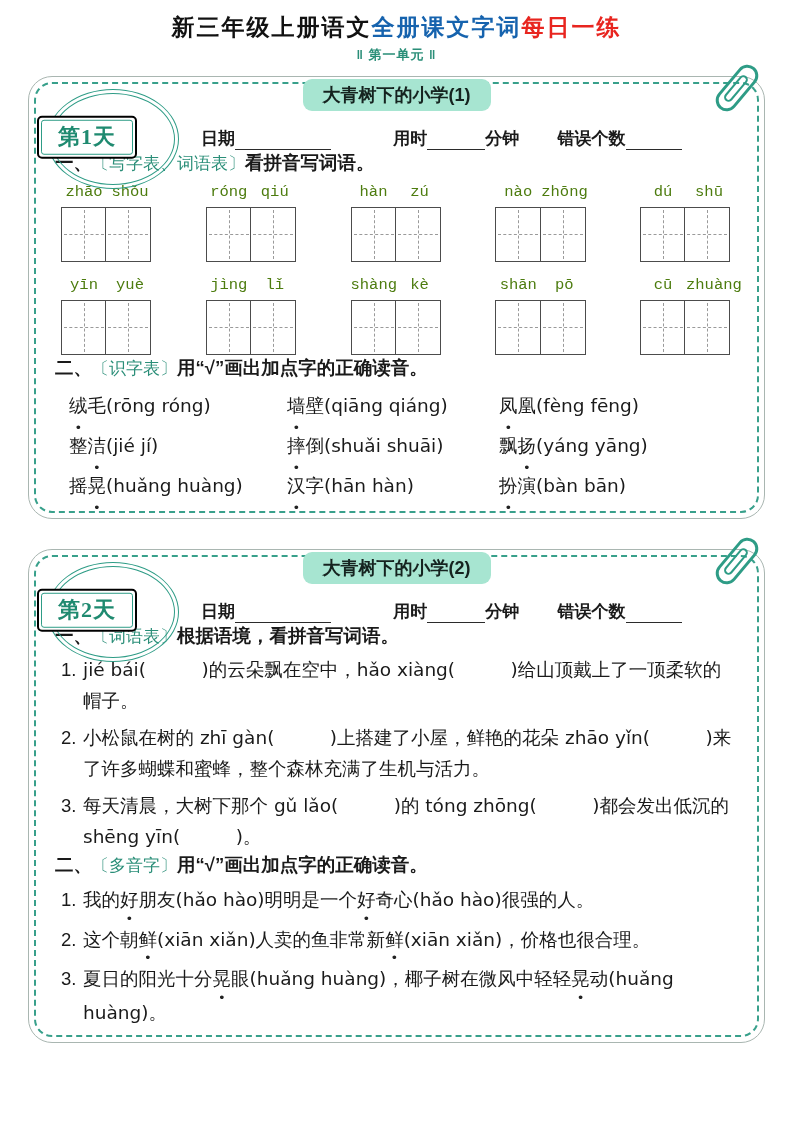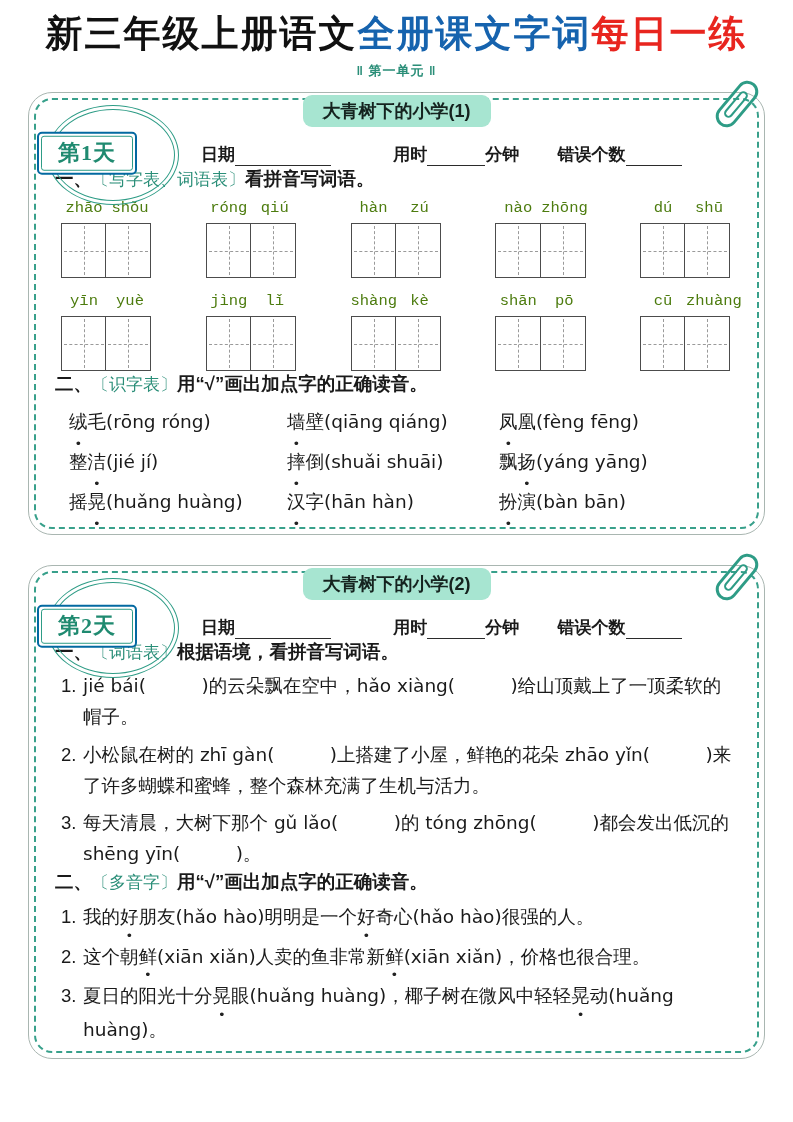--- a/index.html
+++ b/index.html
@@ -5,22 +5,22 @@
   * { margin:0; padding:0; box-sizing:border-box; }
   html,body { background:#ffffff; }
   body {
     width:793px; height:1122px; margin:0 auto; position:relative;
     font-family:"Liberation Sans", sans-serif; color:#1a1a1a; overflow:hidden;
   }
   .page { padding-top:14px; }
 
   
   .title {
-    text-align:center; font-family:Liberation Mono, monospace;
-    font-size:37px; font-weight:bold; letter-spacing:2px; line-height:1.2;
+    text-align:center; font-family:Liberation Serif, serif;
+    font-size:23px; font-weight:bold; letter-spacing:2px; line-height:1.2;
   }
   .unit-label {
     text-align:center; color:#2a8e78; font-weight:bold; font-size:13px;
     margin-top:4px; margin-bottom:12px; letter-spacing:1px;
   }
 
   
   .card {
     position:relative; margin:0 28px; border:1px solid #a9b6b1;
     border-radius:24px; background:#fff; padding:0 26px 12px 26px;
@@ -53,21 +53,21 @@
   .badge { position:absolute; top:12px; left:8px; width:142px; height:100px; z-index:3; }
   .badge-ellipse {
     position:absolute; left:10px; right:0; top:0; bottom:0;
     border:1.5px solid #2e9c86; border-radius:50%;
   }
   .badge-ellipse::after {
     content:""; position:absolute; inset:3px; border:1.5px solid #2e9c86; border-radius:50%;
   }
   .badge-rect {
     position:absolute; left:0; top:50%; transform:translateY(-54%);
-    width:100px; background:#fff; border:2px solid #0369a1; border-radius:5px;
+    width:100px; background:#fff; border:2px solid #000000; border-radius:5px;
     padding:4px 0 5px 0; text-align:center;
   }
   .badge-rect::after {
     content:""; position:absolute; inset:2px; border:1px solid #2e9c86; border-radius:3px;
   }
   .badge-text {
     font-family:"Liberation Serif", serif; font-size:22px; font-weight:bold;
     color:#1f8a70; letter-spacing:1px;
   }
 

